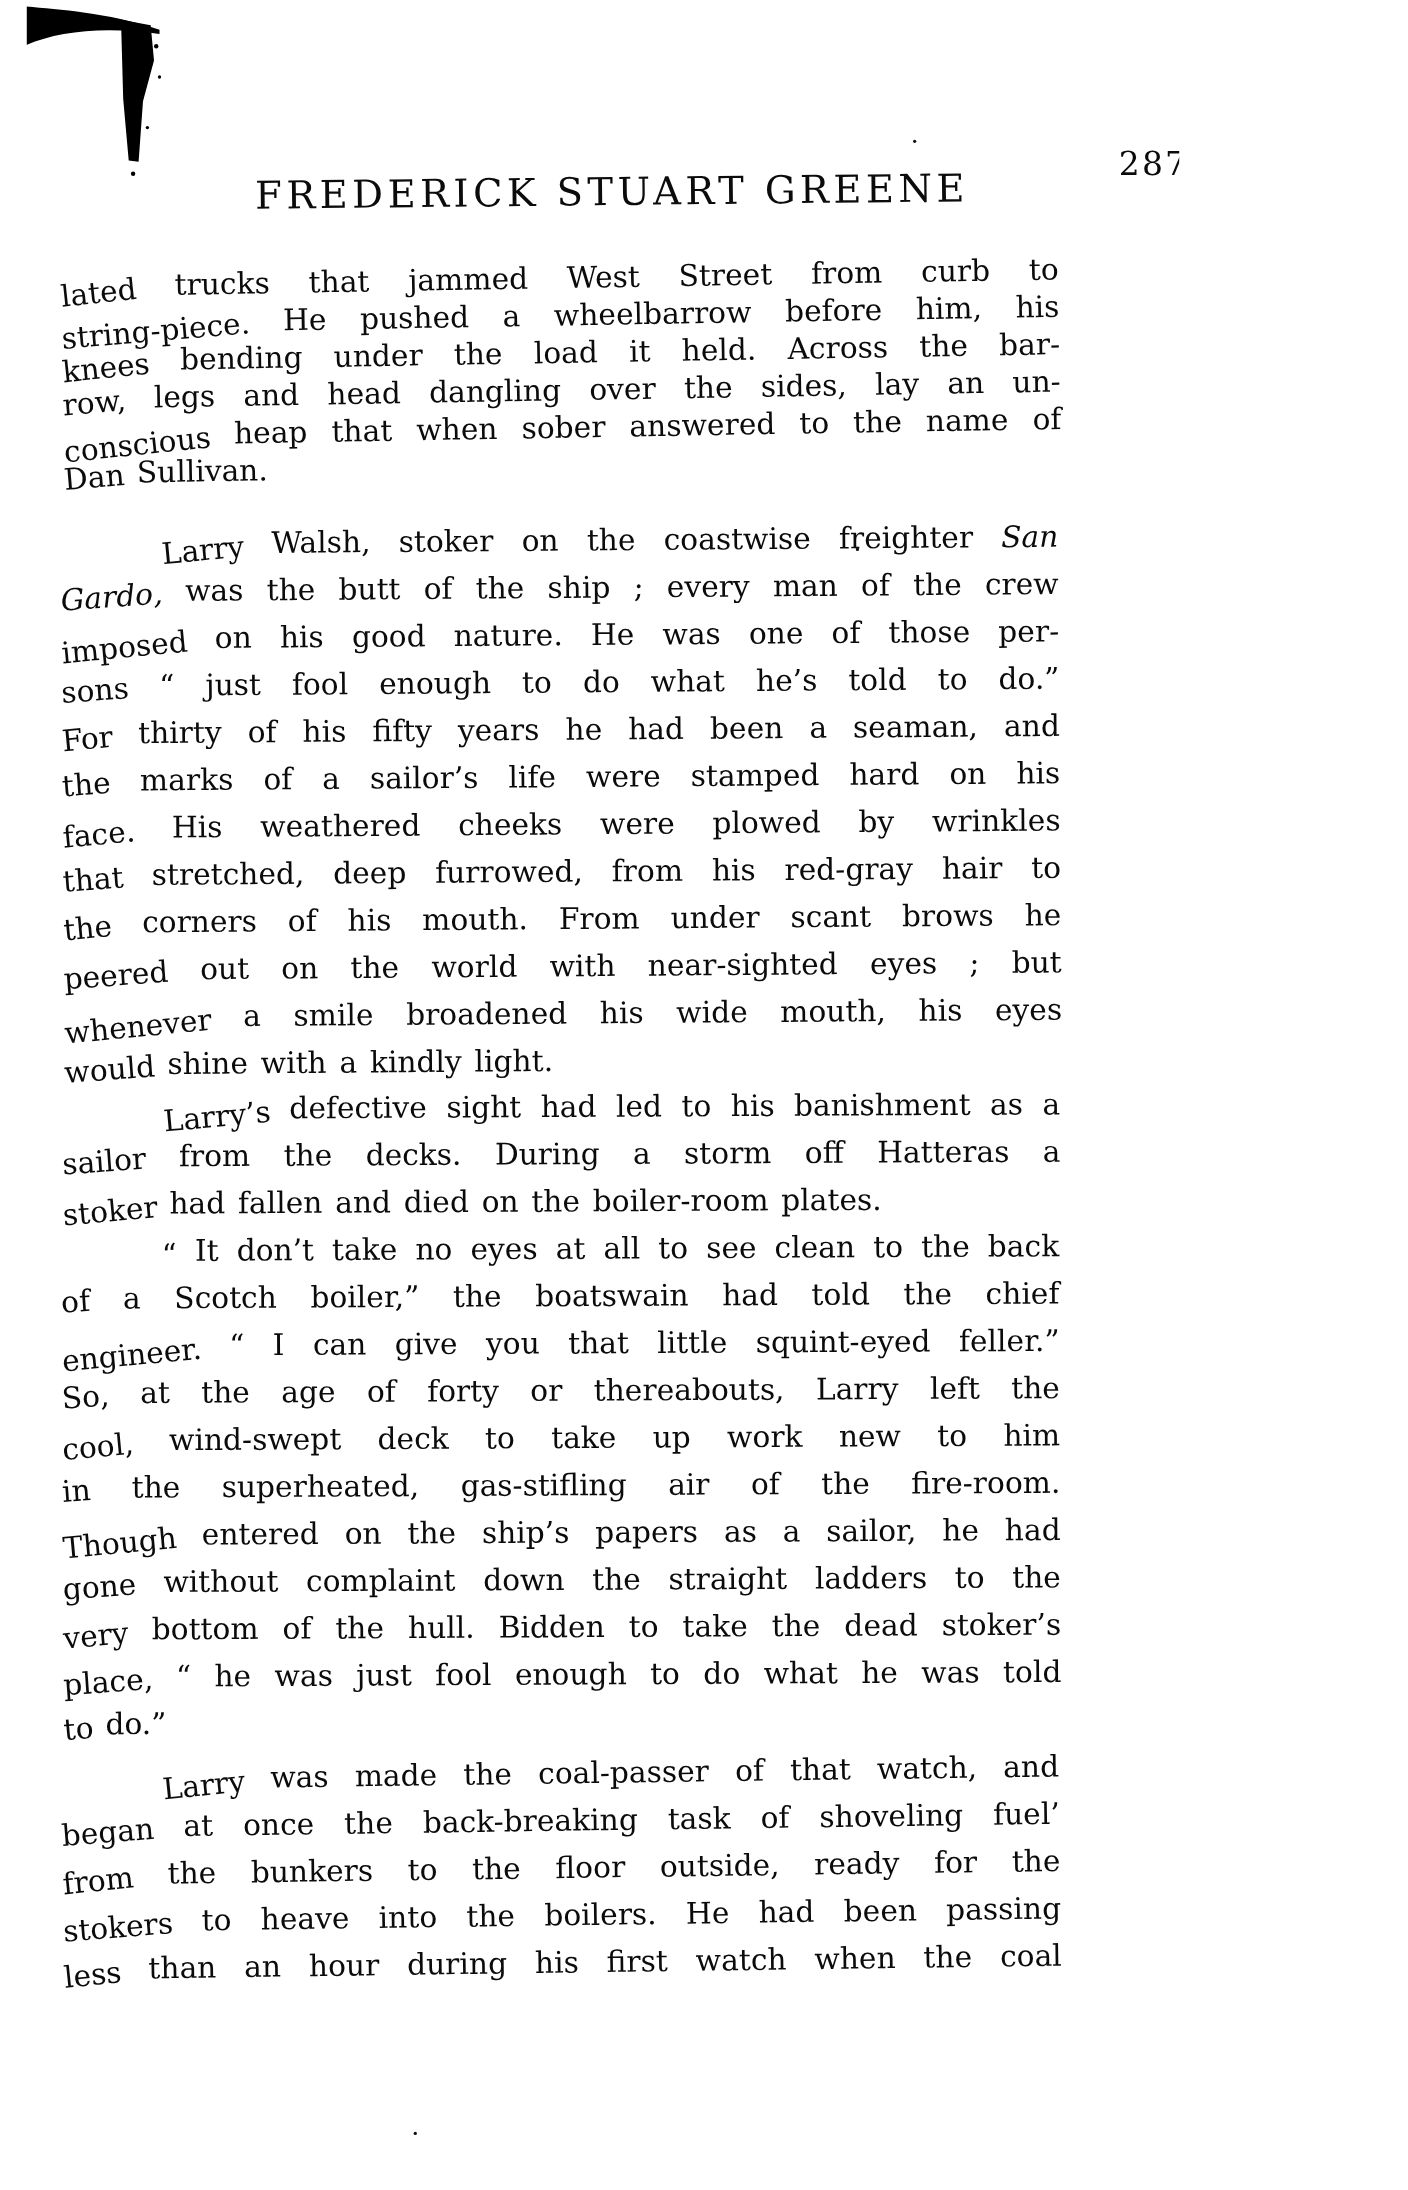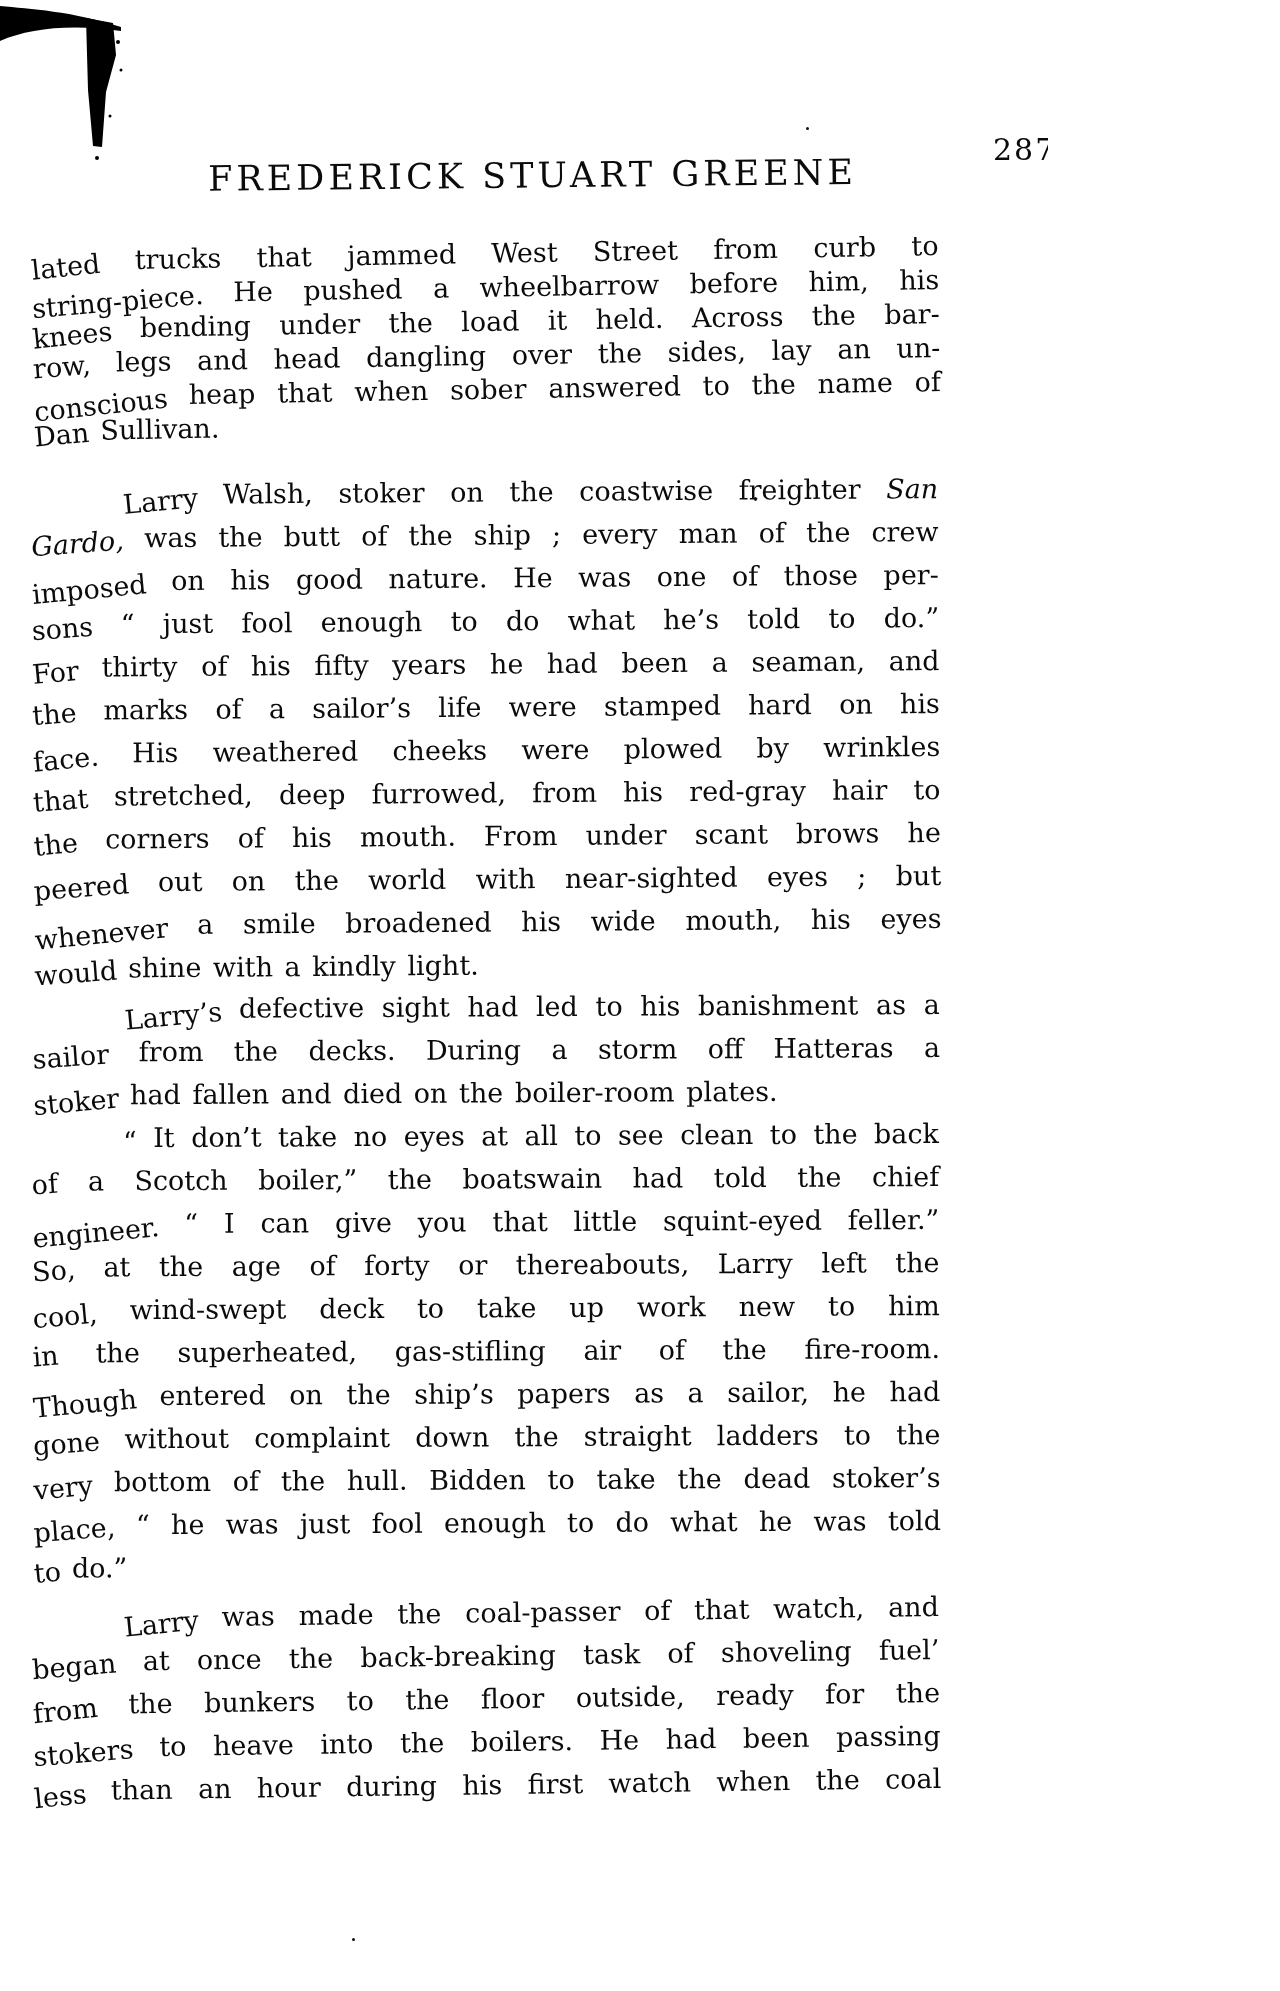--- a/index.html
+++ b/index.html
@@ -5,20 +5,21 @@
   html, body { margin: 0; padding: 0; background: #ffffff; }
 
   .page {
     position: relative;
     width: 1048px;
     height: 1991px;
     background: #ffffff;
     color: #0b0b0b;
     font-family: "DejaVu Serif", serif;
     overflow: hidden;
+    margin-left: 24px;
   }
 
   
   .header-title {
     position: absolute;
     left: 208px;
     top: 152px;
     font-size: 35px;
     letter-spacing: 4px;
     white-space: nowrap;

